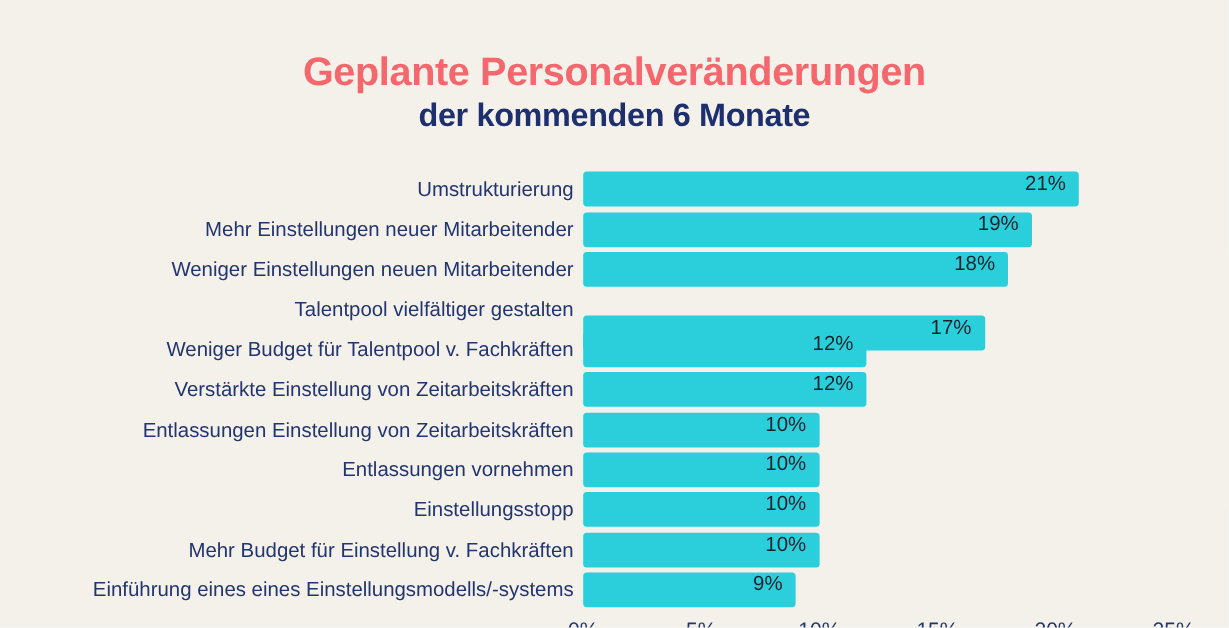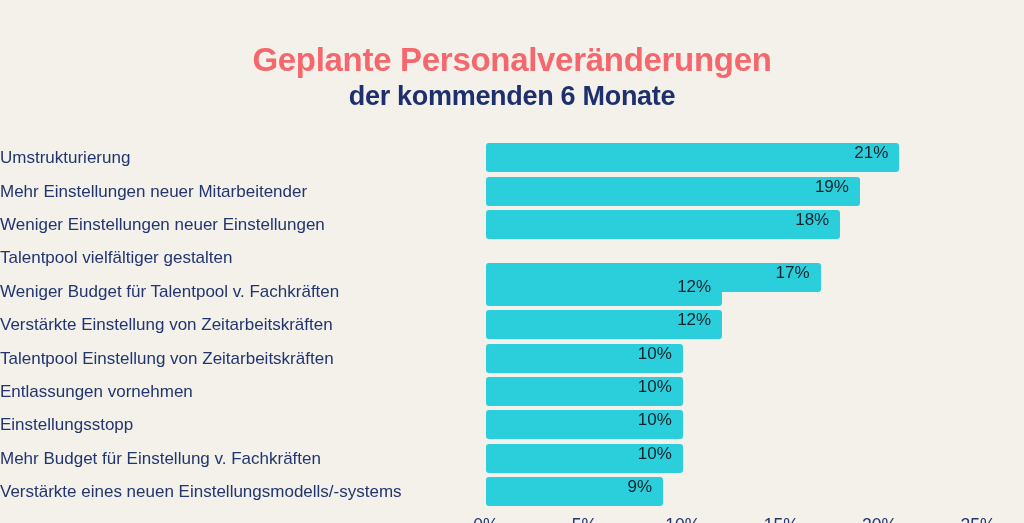--- a/index.html
+++ b/index.html
@@ -10,21 +10,21 @@
     font-family:"Liberation Sans", sans-serif;
     overflow:hidden;
   }
   .title { text-align:center; padding-top:13px; font-weight:bold; letter-spacing:-0.3px;margin-top:28px; }
   .title-line1 { color:#F4686D; font-size:33px; line-height:37px; }
   .title-line2 { color:#1E2F6E; font-size:27px; line-height:37px; }
 
   .chart { margin-top:26px; }
   .row { display:flex; align-items:center; height:33.4px; }
   .cat {
-    width:478px; 
+    width:478px; text-align:right;
     color:#22356F; font-size:17px; line-height:1;
     white-space:nowrap;
   }
   .track { position:relative; margin-left:8px; width:492px; height:29px; }
   .bar {
     position:absolute; left:0; top:0; height:100%;
     background:#2BCFDC; border-radius:3px;
     display:flex; align-items:flex-start; justify-content:flex-end;
   }
   .val { color:#16222B; font-size:17px; padding-right:11px; white-space:nowrap; }
@@ -56,21 +56,21 @@
         </div>
         <div class="row">
           <div class="cat">Mehr Einstellungen neuer Mitarbeitender</div>
           <div class="track">
             <div class="bar" style="width: 76%;">
               <span class="val">19%</span>
             </div>
           </div>
         </div>
         <div class="row">
-          <div class="cat">Weniger Einstellungen neuer Einstellungen</div>
+          <div class="cat">Weniger Einstellungen neuen Mitarbeitender</div>
           <div class="track">
             <div class="bar" style="width: 72%;">
               <span class="val">18%</span>
             </div>
           </div>
         </div>
         <div class="row">
           <div class="cat">Talentpool vielfältiger gestalten</div>
           <div class="track">
             <div class="bar" style="width: 68%; margin-top: 20px;">
@@ -88,21 +88,21 @@
         </div>
         <div class="row">
           <div class="cat">Verstärkte Einstellung von Zeitarbeitskräften</div>
           <div class="track">
             <div class="bar" style="width: 48%;">
               <span class="val">12%</span>
             </div>
           </div>
         </div>
         <div class="row">
-          <div class="cat">Talentpool Einstellung von Zeitarbeitskräften</div>
+          <div class="cat">Entlassungen Einstellung von Zeitarbeitskräften</div>
           <div class="track">
             <div class="bar" style="width: 40%;">
               <span class="val">10%</span>
             </div>
           </div>
         </div>
         <div class="row">
           <div class="cat">Entlassungen vornehmen</div>
           <div class="track">
             <div class="bar" style="width: 40%;">
@@ -120,21 +120,21 @@
         </div>
         <div class="row">
           <div class="cat">Mehr Budget für Einstellung v. Fachkräften</div>
           <div class="track">
             <div class="bar" style="width: 40%;">
               <span class="val">10%</span>
             </div>
           </div>
         </div>
         <div class="row">
-          <div class="cat">Verstärkte eines neuen Einstellungsmodells/-systems</div>
+          <div class="cat">Einführung eines eines Einstellungsmodells/-systems</div>
           <div class="track">
             <div class="bar" style="width: 36%;">
               <span class="val">9%</span>
             </div>
           </div>
         </div>
       </div>
     <div class="axis">
         <div class="tick" style="left: 0%;">0%</div>
         <div class="tick" style="left: 20%;">5%</div>

